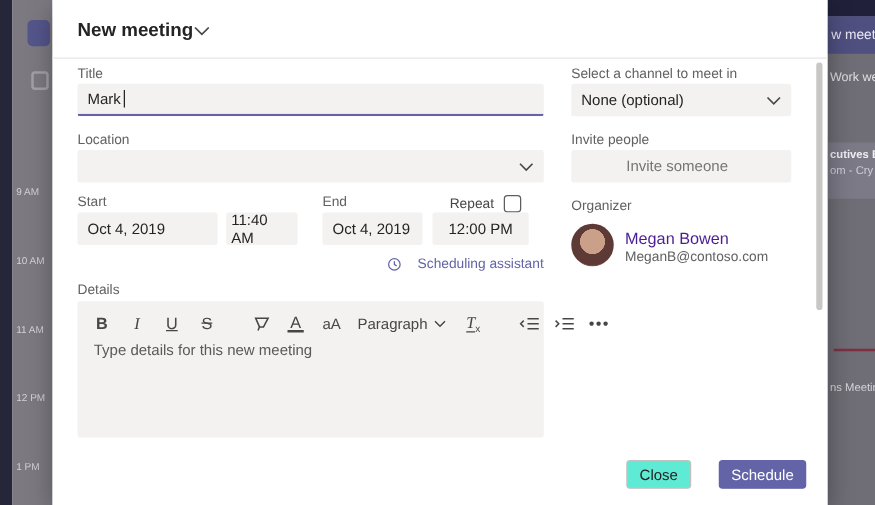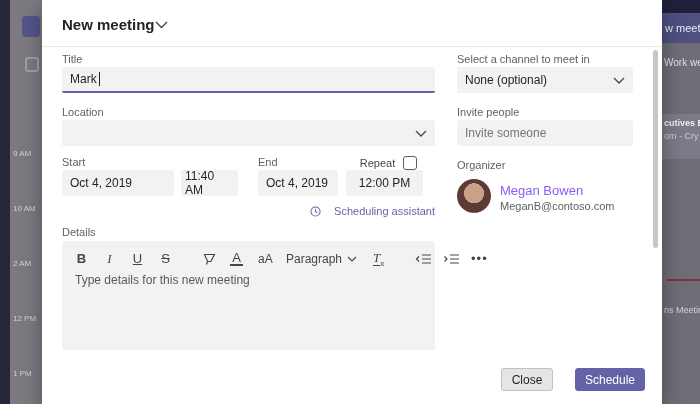--- a/index.html
+++ b/index.html
@@ -51,40 +51,40 @@
   .t-ico { min-width:13px; text-align:center; cursor:default; }
   .t-div { width:1px; height:14px; background:#c8c6c4; }
   .t-para { display:flex; align-items:center; gap:5px; font-size:12px; color:#484644; }
   .tx i { font-family:"Liberation Serif", serif; font-size:13px; border-bottom:1px solid #484644; }
   .tx sub { font-size:8px; }
   .ph { position:absolute; left:13px; top:32px; font-size:12px; color:#5a5958; }
 
   .rc-label { left:415px; }
   .chan-box { left:415px; top:67px; width:176px; }
   .inv-box { left:415px; top:120px; width:176px; }
-  .inv-box input { border:none; background:transparent; outline:none; font-size:12px; color:#484644; width:100%; font-family:inherit; }
+  .inv-box input { border:none; background:transparent; outline:none; font-size:12px; color:#484644; width:100%; font-family:inherit;margin-left:36px; }
   .avatar { position:absolute; left:415px; top:179px; width:34px; height:34px; border-radius:50%;
             background:radial-gradient(circle at 50% 42%, #caa089 0 38%, #5d3a36 39% 72%, #7a4a43 73%); }
-  .org-name { position:absolute; left:458px; top:183px; font-size:13px; color:#8b5cf6; }
+  .org-name { position:absolute; left:458px; top:183px; font-size:13px; color:#4c1d95; }
   .org-email { position:absolute; left:458px; top:200px; font-size:11px; color:#616161; }
 
   .btn { position:absolute; top:368px; height:23px; font-size:12px; border-radius:3px; display:flex; align-items:center; justify-content:center; font-family:inherit; }
-  .btn-close { left:459px; width:52px; background:#e5e5e5; border:1px solid #c3c1bf; color:#252423; }
+  .btn-close { left:459px; width:52px; background:#5eead4; border:1px solid #c3c1bf; color:#252423; }
   .btn-sched { left:533px; width:70px; background:#6264a7; border:1px solid #6264a7; color:#fff; }
 
   svg { display:block; }
 </style>
 </head>
 <body>
 
 <div class="bg-rail"></div>
 <div class="bg-cal-left">
   <span class="bg-time" style="top:149px">9 AM</span>
   <span class="bg-time" style="top:204px">10 AM</span>
-  <span class="bg-time" style="top:259px">2 AM</span>
+  <span class="bg-time" style="top:259px">11 AM</span>
   <span class="bg-time" style="top:314px">12 PM</span>
   <span class="bg-time" style="top:369px">1 PM</span>
 </div>
 <div class="bg-icon1"></div>
 <div class="bg-icon2"></div>
 
 <div class="bg-cal-right">
   <div class="bg-topstrip"></div>
   <div class="bg-nm-btn">w meeti</div>
   <div class="bg-workwe">Work we</div>

